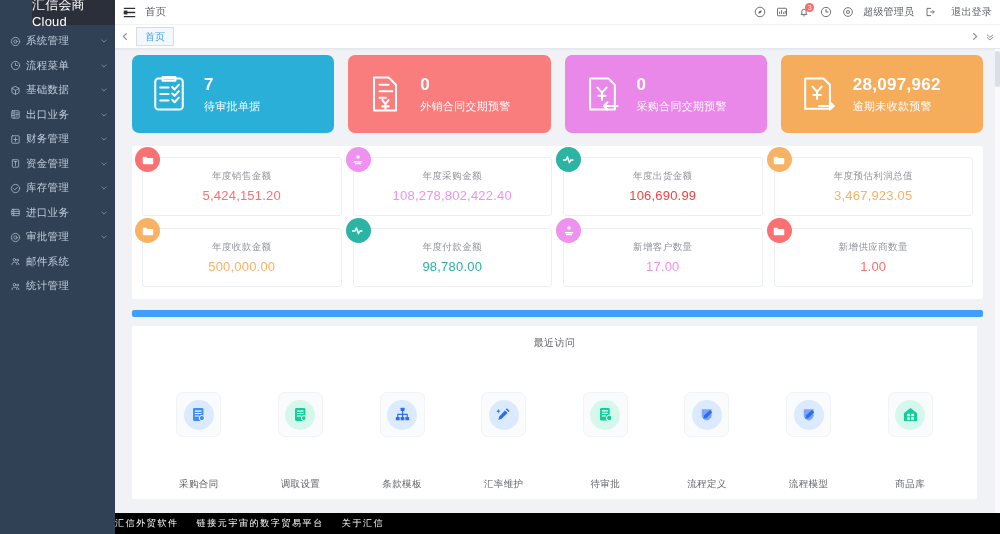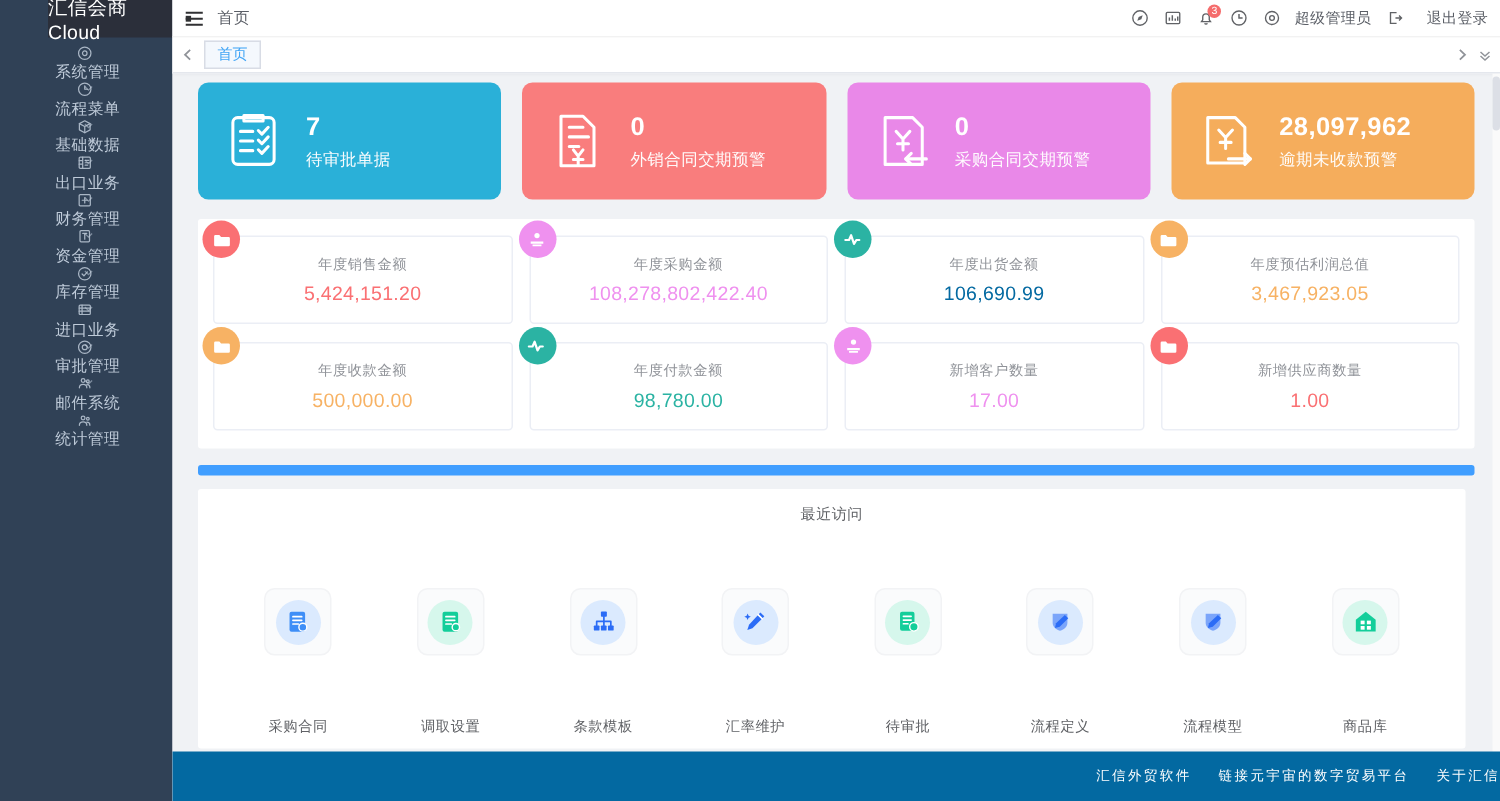--- a/index.html
+++ b/index.html
@@ -14,21 +14,21 @@
 
   
   .sidebar { width:115px; background:#304156; height:534px; flex:0 0 115px;
              display:flex; flex-direction:column; }
   .logo { height:25px; background:#2b2f3a; color:#fff; font-size:13px;
           display:flex; align-items:center; justify-content:center;
           letter-spacing:.2px; font-weight:400;margin-left:32px; }
   .menu { flex:1; padding-top:4px; overflow:hidden; }
   .menu-item { height:24.5px; display:flex; align-items:center;
                padding:0 7px 0 9px; color:#bfcbd9; font-size:10.5px;
-               cursor:pointer;flex-direction:column; }
+               cursor:pointer; }
   .mi-icon { width:12px; height:12px; flex:0 0 12px; margin-right:5px;
              opacity:.85; display:flex; align-items:center; justify-content:center; }
   .mi-icon svg { width:11px; height:11px; display:block; }
   .mi-label { flex:1; white-space:nowrap; letter-spacing:.3px; }
   .mi-arrow { width:8px; height:8px; flex:0 0 8px; opacity:.55; }
   .mi-arrow svg { width:8px; height:8px; display:block; }
 
   
   .main { flex:1; display:flex; flex-direction:column; width:885px;
           position:relative; background:#f0f2f5; }
@@ -109,23 +109,23 @@
                  align-items:center; cursor:pointer;gap:29px; }
   .ri-tile { width:45px; height:45px; background:#fafbfc; border-radius:7px;
              display:flex; align-items:center; justify-content:center;
              border:1px solid #f2f3f5; }
   .ri-circle { width:30px; height:30px; border-radius:50%;
                display:flex; align-items:center; justify-content:center; }
   .ri-circle svg { width:17px; height:17px; display:block; }
   .ri-lbl { margin-top:12px; font-size:9.5px; color:#606266; letter-spacing:.4px; }
 
   
-  .footer { position:absolute; left:115px; bottom:0; width:885px; height:33px;
-            background:#0369a1; display:flex; align-items:center;
-            justify-content:flex-end; gap:18px; }
+  .footer { position:absolute; left:115px; bottom:0; width:885px; height:21px;
+            background:#000000; display:flex; align-items:center;
+            justify-content:flex-start; gap:18px; }
   .footer span { color:#fff; font-size:9px; letter-spacing:1.6px; cursor:pointer; }
 
   
   .vscroll { position:absolute; right:0; top:0; width:5px; height:100%;
              background:#fafafa; }
   .vscroll .thumb { position:absolute; top:2px; left:0; width:5px; height:36px;
                     background:#dcdfe6; border-radius:3px; }
 </style>
 </head>
 <body>
@@ -443,21 +443,21 @@
               <span class="m-lbl">年度采购金额</span>
               <span class="m-val" style="color:#ef91ef">108,278,802,422.40</span>
             </div>
             <div class="metric-card">
               <span class="m-badge" style="background:#2bb3a3">
                 <svg viewBox="0 0 16 16" fill="none" stroke="currentColor" stroke-width="1.2" stroke-linecap="round" stroke-linejoin="round">
                   <path d="M1.8 8h2.8l1.6-3.6L8.4 11l1.8-3h2.2" stroke="#fff" stroke-width="1.7" fill="none"></path>
                 </svg>
               </span>
               <span class="m-lbl">年度出货金额</span>
-              <span class="m-val" style="color:#0369a1">106,690.99</span>
+              <span class="m-val" style="color:#ef4444">106,690.99</span>
             </div>
             <div class="metric-card">
               <span class="m-badge" style="background:#f7b264">
                 <svg viewBox="0 0 16 16" fill="none" stroke="currentColor" stroke-width="1.2" stroke-linecap="round" stroke-linejoin="round">
                   <path d="M2 5.2a1 1 0 0 1 1-1h3l1.3 1.5h5.7a1 1 0 0 1 1 1v5.1a1 1 0 0 1-1 1H3a1 1 0 0 1-1-1z" fill="#fff" stroke="none"></path>
                 </svg>
               </span>
               <span class="m-lbl">年度预估利润总值</span>
               <span class="m-val" style="color:#f7b264">3,467,923.05</span>
             </div>

